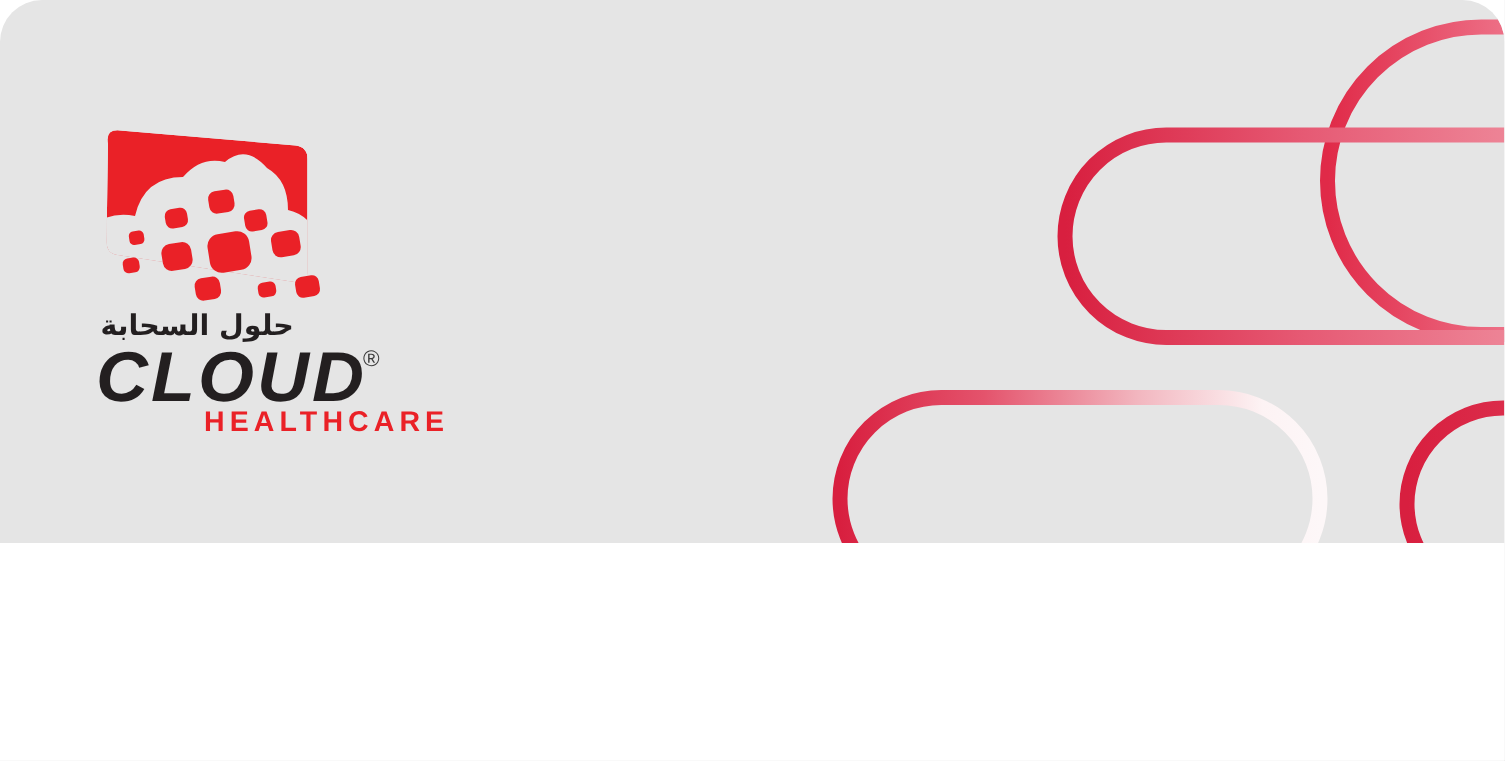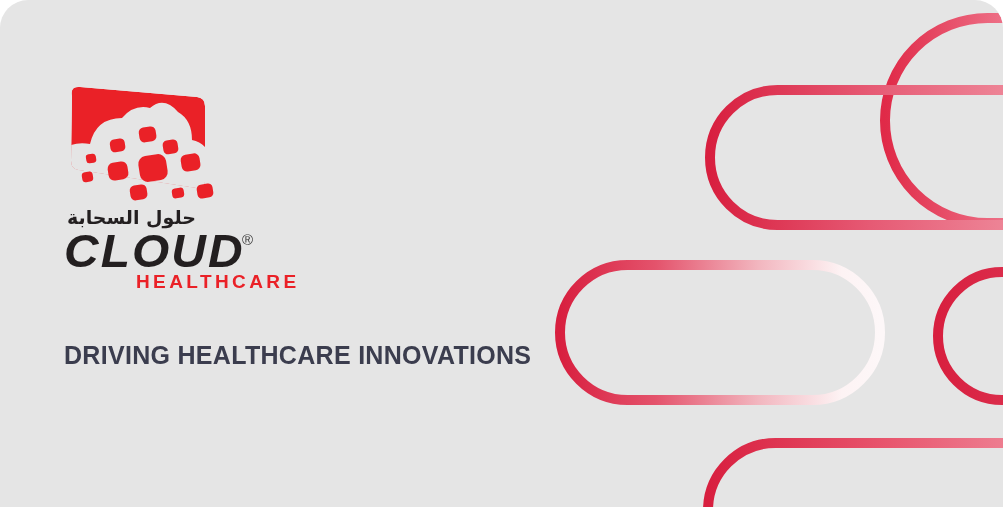--- a/index.html
+++ b/index.html
@@ -10,21 +10,21 @@
   body {
     width: 1003px;
     height: 507px;
     font-family: "Liberation Sans", sans-serif;
     overflow: hidden;
   }
 
   #banner {
     position: relative;
     width: 1003px;
-    height: 507px;
+    height: 362px;
     background: #e5e5e5;
     border-top-left-radius: 28px;
     border-top-right-radius: 28px;
     overflow: hidden;
   }
 
   
   #decor {
     position: absolute;
     inset: 0;
@@ -216,15 +216,14 @@
     <div id="logo-wordmark">
       <div id="arabic-name">حلول السحابة</div>
       <div id="cloud-row">
         <span id="cloud-text">CLOUD</span>
         <span id="reg-mark">®</span>
         <span id="solutions-text">HEALTHCARE</span>
       </div>
     </div>
   </div>
 
-  <div id="headline">DRIVING HEALTHCARE INNOVATIONS</div>
 
 </div>
 
 </body></html>

